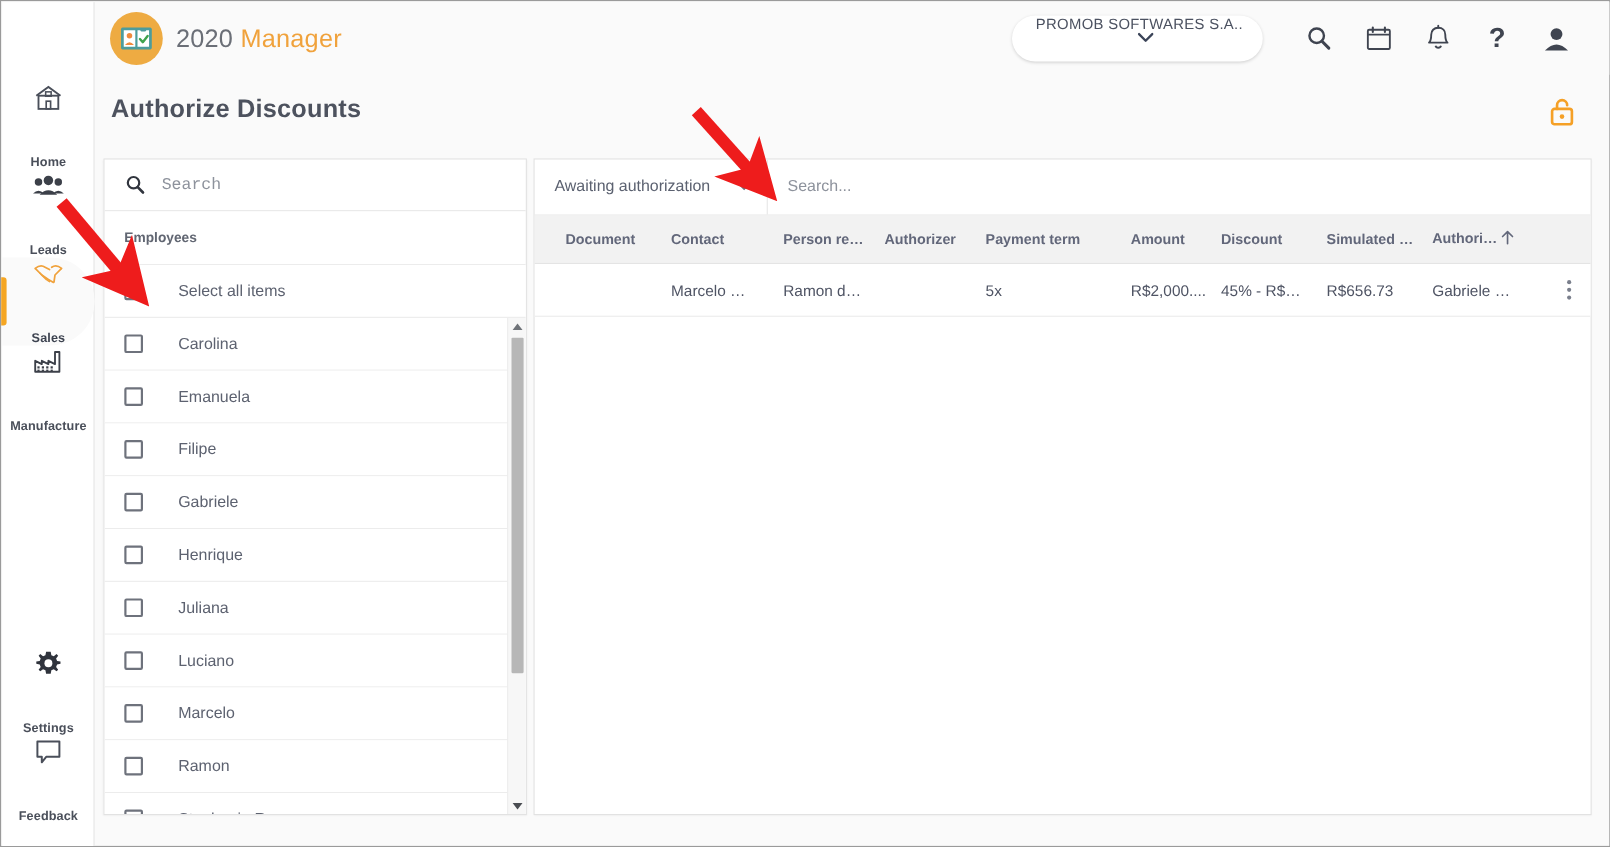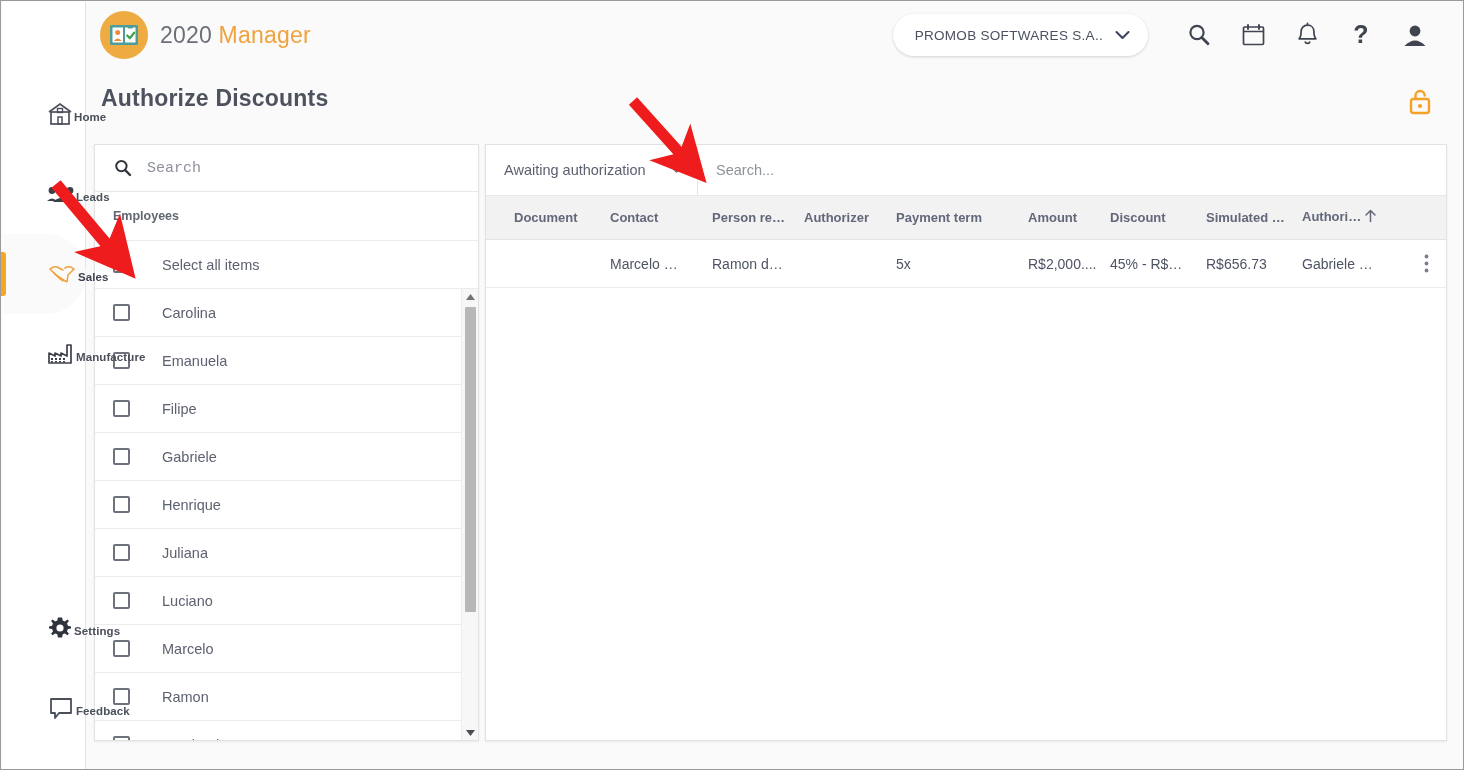--- a/index.html
+++ b/index.html
@@ -25,25 +25,24 @@
     border-right: 1px solid #e4e4e4;
     display: flex; flex-direction: column;
     align-items: center;
     z-index: 5;
   }
   .rail-top { padding-top: 72px; width: 100%; }
   .rail-bottom { margin-top: auto; padding-bottom: 22px; width: 100%; }
   .rail-item {
     position: relative;
     width: 84px; height: 80px;
-    display: flex; flex-direction: row;
-    align-items: center; justify-content: flex-start;
+    display: flex; flex-direction: column;
+    align-items: center; justify-content: space-between;
     cursor: pointer;
     color: #5a5f6b;
-    padding-left: 44px;
   }
   .rail-item .ico { height: 30px; display:flex; align-items:center; justify-content:center; }
   .rail-item .lbl {
     font-size: 11.5px; font-weight: bold;
     color: #4a4f5a; margin-top: 5px; letter-spacing: .1px;
   }
   .rail-item.active {
     background: #fafafa;
     border-top-right-radius: 40px;
     border-bottom-right-radius: 40px;
@@ -81,20 +80,21 @@
   }
   .org-pill {
     background: #ffffff;
     border-radius: 22px;
     height: 42px;
     display: flex; align-items: center;
     padding: 0 18px 0 22px;
     box-shadow: 0 1px 3px rgba(0,0,0,.16);
     cursor: pointer;
     margin-right: 24px;
+    flex-direction: column;
   }
   .org-pill .org-name {
     font-size: 13.5px; color: #4b5160; letter-spacing: .3px;
     white-space: nowrap;
   }
   .org-pill .chev { margin-left: 12px; display: flex; }
   .hdr-icon {
     width: 54px; height: 48px;
     display: flex; align-items: center; justify-content: center;
     cursor: pointer; color: #3f4450;

